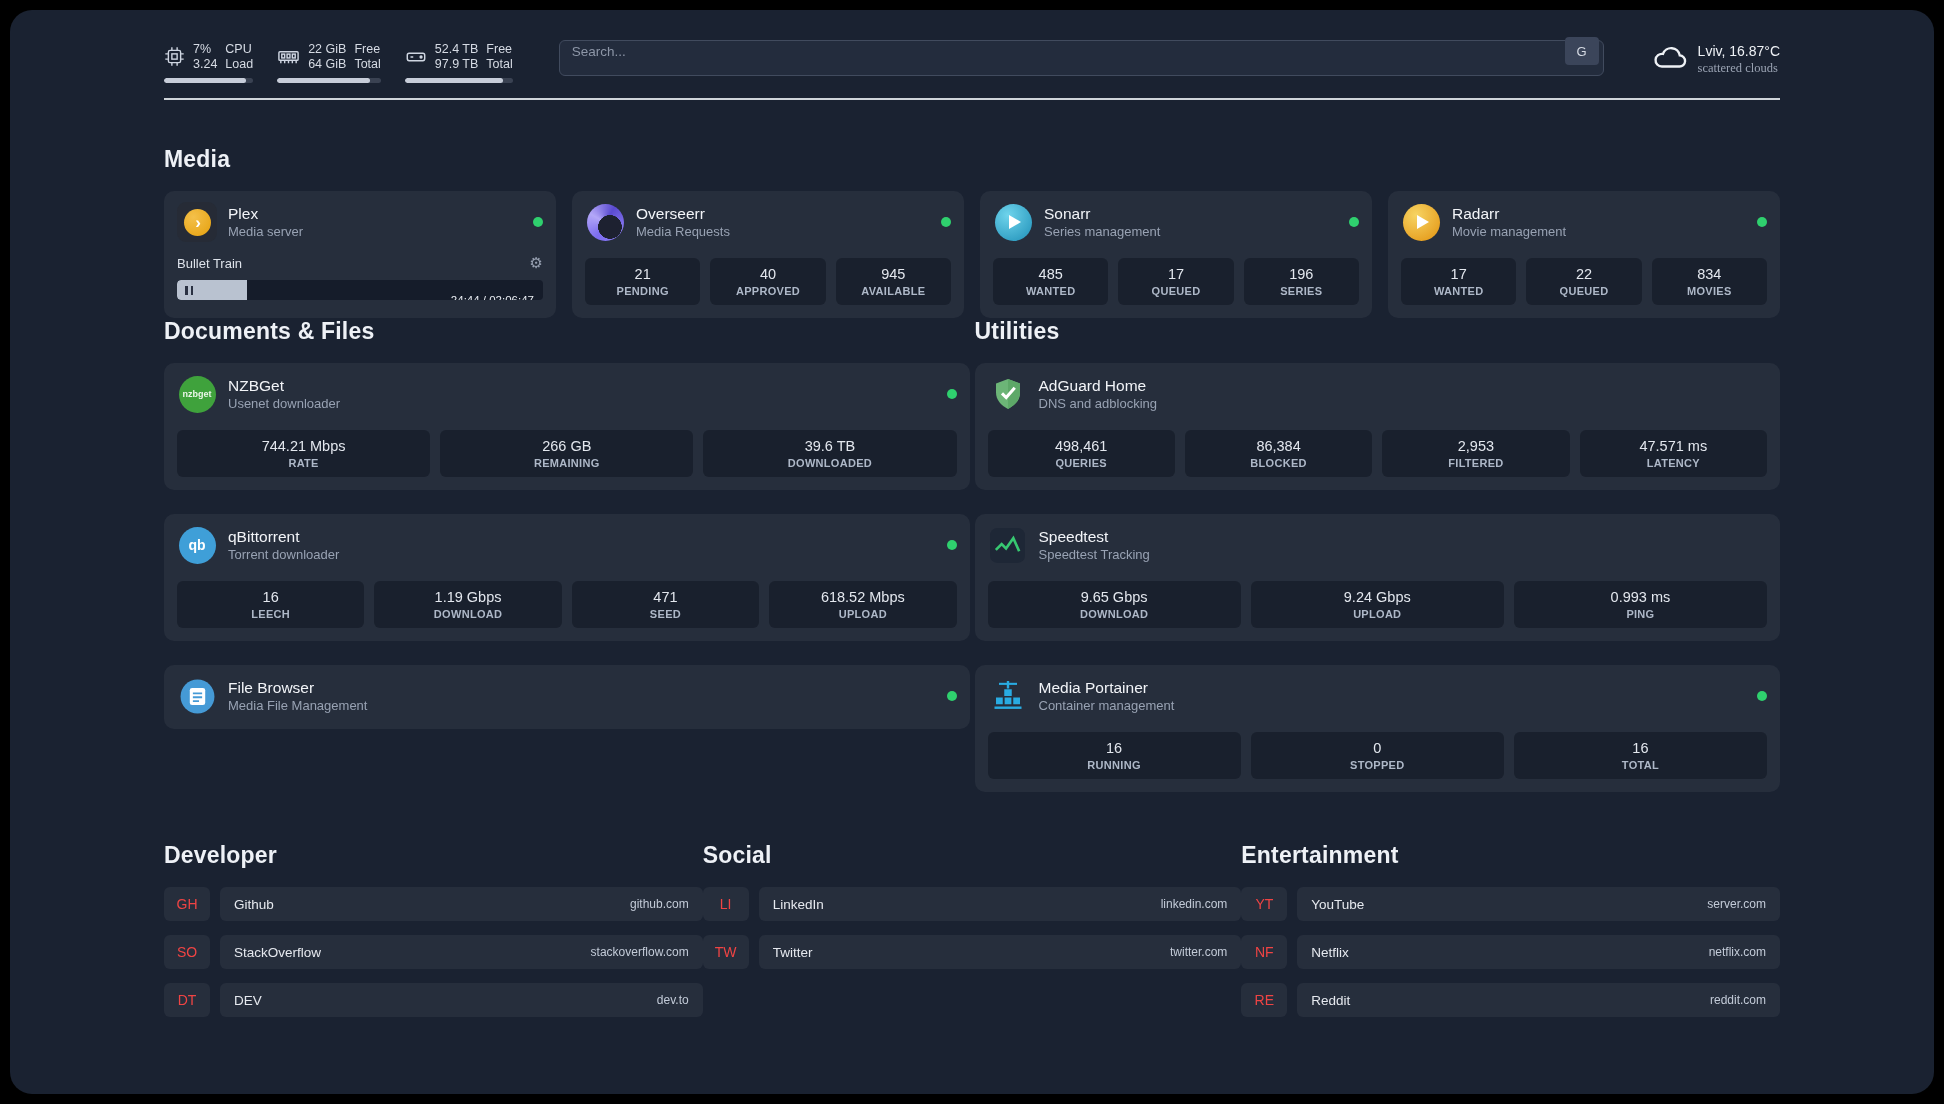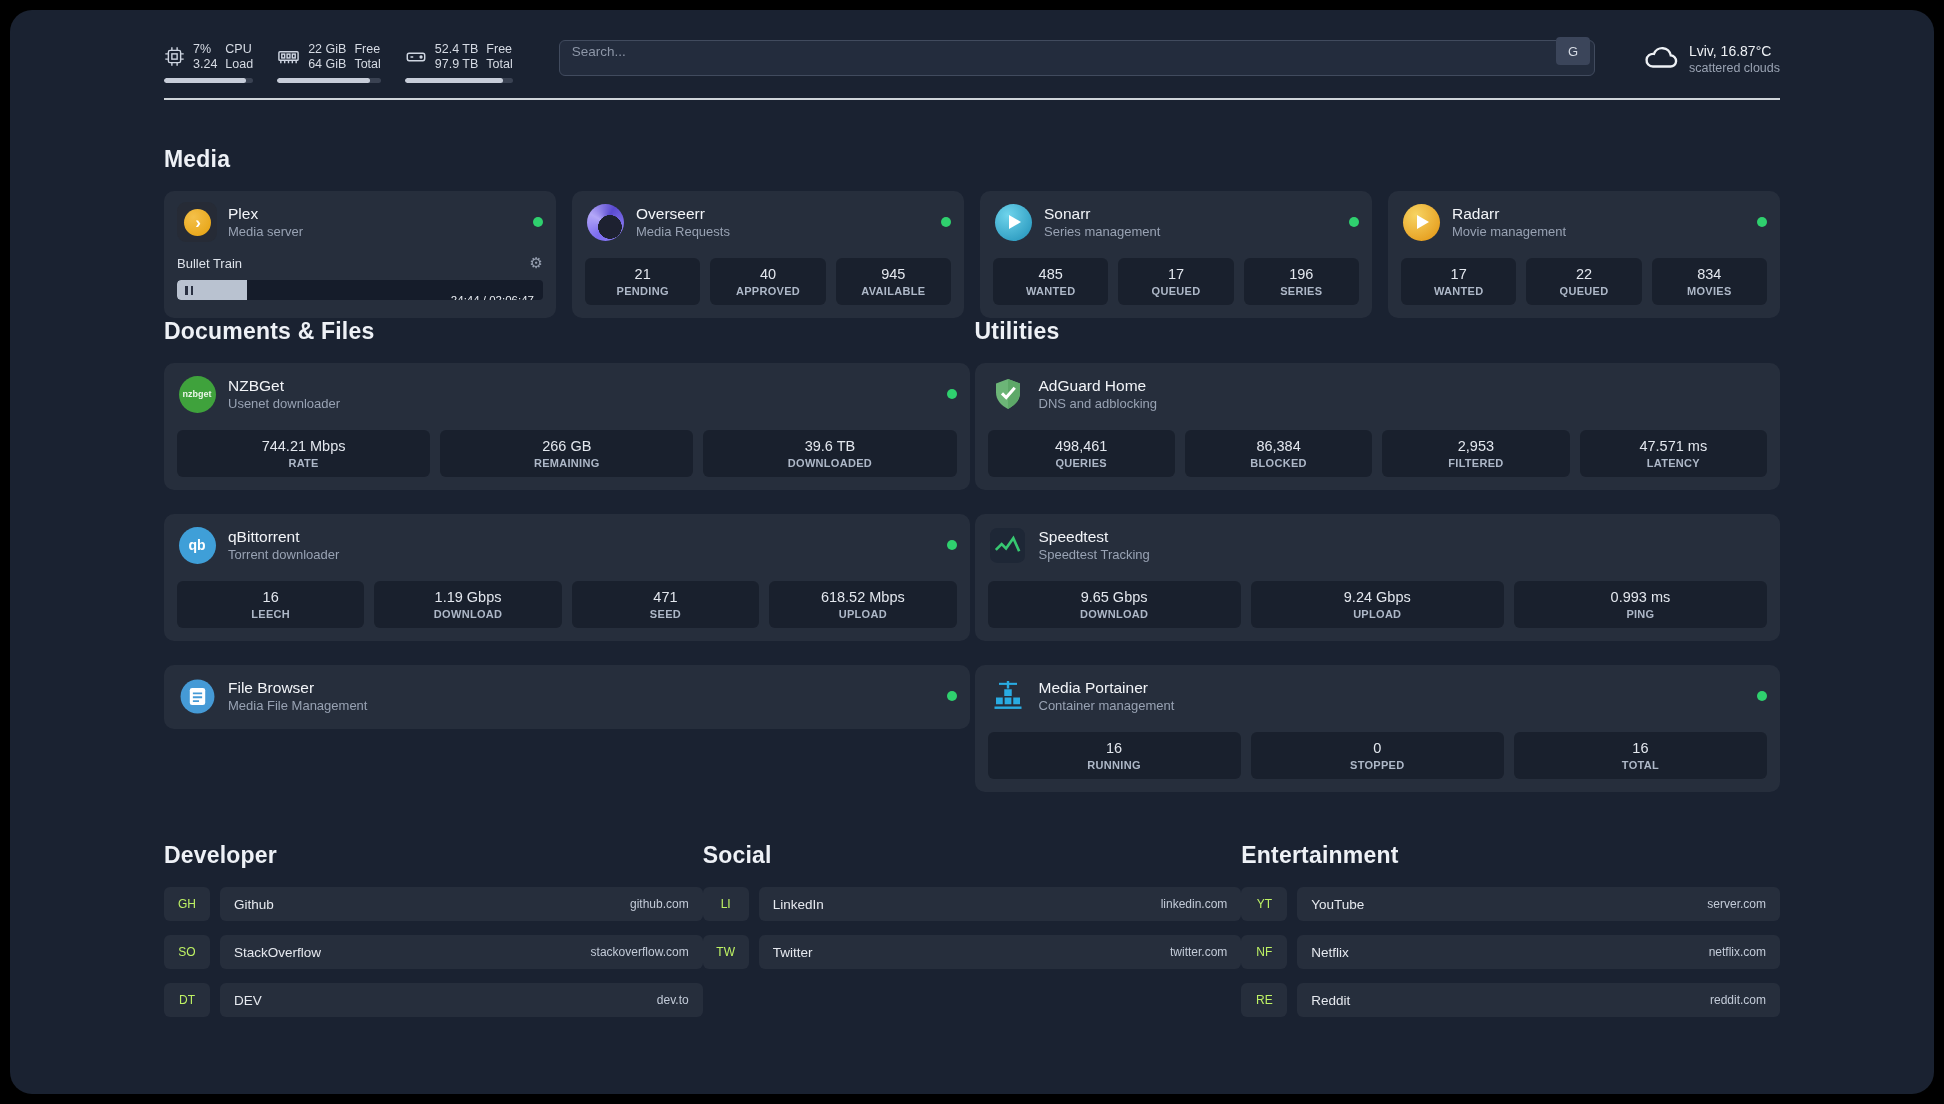--- a/index.html
+++ b/index.html
@@ -18,21 +18,21 @@
   .res-bar-fill { height:100%; background:#c7cdd9; border-radius:3px; }
   .searchbox { flex:1; display:flex; align-items:center; height:36px; margin:0 22px 8px 22px;
     background:#232c3d; border:1px solid #414b5e; border-radius:6px; padding:0 4px 14px 12px; }
   .searchbox input { flex:1; background:transparent; border:none; outline:none; color:#dde2ea; font-size:13.5px; font-family:inherit; }
   .searchbox input::placeholder { color:#8d96a7; }
   .search-g { width:34px; height:28px; background:#3b455a; border-radius:4px; display:flex; align-items:center; justify-content:center;
     color:#d6dbe4; font-size:13px; cursor:pointer; }
   .weather { display:flex; align-items:center; gap:10px; margin-bottom:6px; }
   .weather-text { display:flex; flex-direction:column; }
   .w-loc { font-size:14px; color:#eef1f5; line-height:18px; }
-  .w-cond { font-size:12.5px; color:#9aa3b3; line-height:16px; }
+  .w-cond { font-size:12.5px; color:#9aa3b3; line-height:16px;font-family:Liberation Serif, serif; }
   .divider { border:none; border-top:2px solid rgba(240,243,247,0.85); margin-top:10px; }
   
   .section-title { font-size:23px; font-weight:600; color:#eef1f6; letter-spacing:.2px; }
   .media-section .section-title { margin:46px 0 18px; }
   .cards-row { display:grid; grid-template-columns:repeat(4,1fr); gap:16px; }
   .two-col { display:grid; grid-template-columns:1fr 1fr; gap:5px; }
   .col .section-title { margin-bottom:18px; }
   .stack { display:flex; flex-direction:column; gap:24px; }
   
   .card { background:rgba(255,255,255,0.055); border-radius:10px; padding:11px 13px 13px; cursor:pointer; }
@@ -72,21 +72,21 @@
     display:flex; align-items:center; padding-left:8px; }
   .pause-icon { display:flex; gap:3px; }
   .pause-icon i { display:block; width:2.5px; height:9px; background:#2a3142; }
   .mp-time { position:absolute; right:9px; top:10px; line-height:20px; font-size:11.5px; color:#e8ecf2; }
   
   .bookmarks { display:grid; grid-template-columns:repeat(3,1fr); margin-top:50px; }
   .bm-col .section-title { margin-bottom:18px; }
   .bm-rows { display:flex; flex-direction:column; gap:14px; }
   .bm-row { display:flex; gap:10px; height:34px; }
   .bm-abbr { width:46px; background:rgba(255,255,255,0.055); border-radius:6px; display:flex; align-items:center; justify-content:center;
-    font-size:12px; color:#bef264; cursor:pointer; }
+    font-size:14px; color:#ef4444; cursor:pointer; }
   .bm-link { flex:1; background:rgba(255,255,255,0.055); border-radius:6px; display:flex; align-items:center; justify-content:space-between;
     padding:0 14px; cursor:pointer; }
   .bm-name { font-size:13.5px; color:#e6e9ef; }
   .bm-url { font-size:12px; color:#c3cbd8; }
 </style>
 </head>
 <body>
 
 <div class="panel">
 

